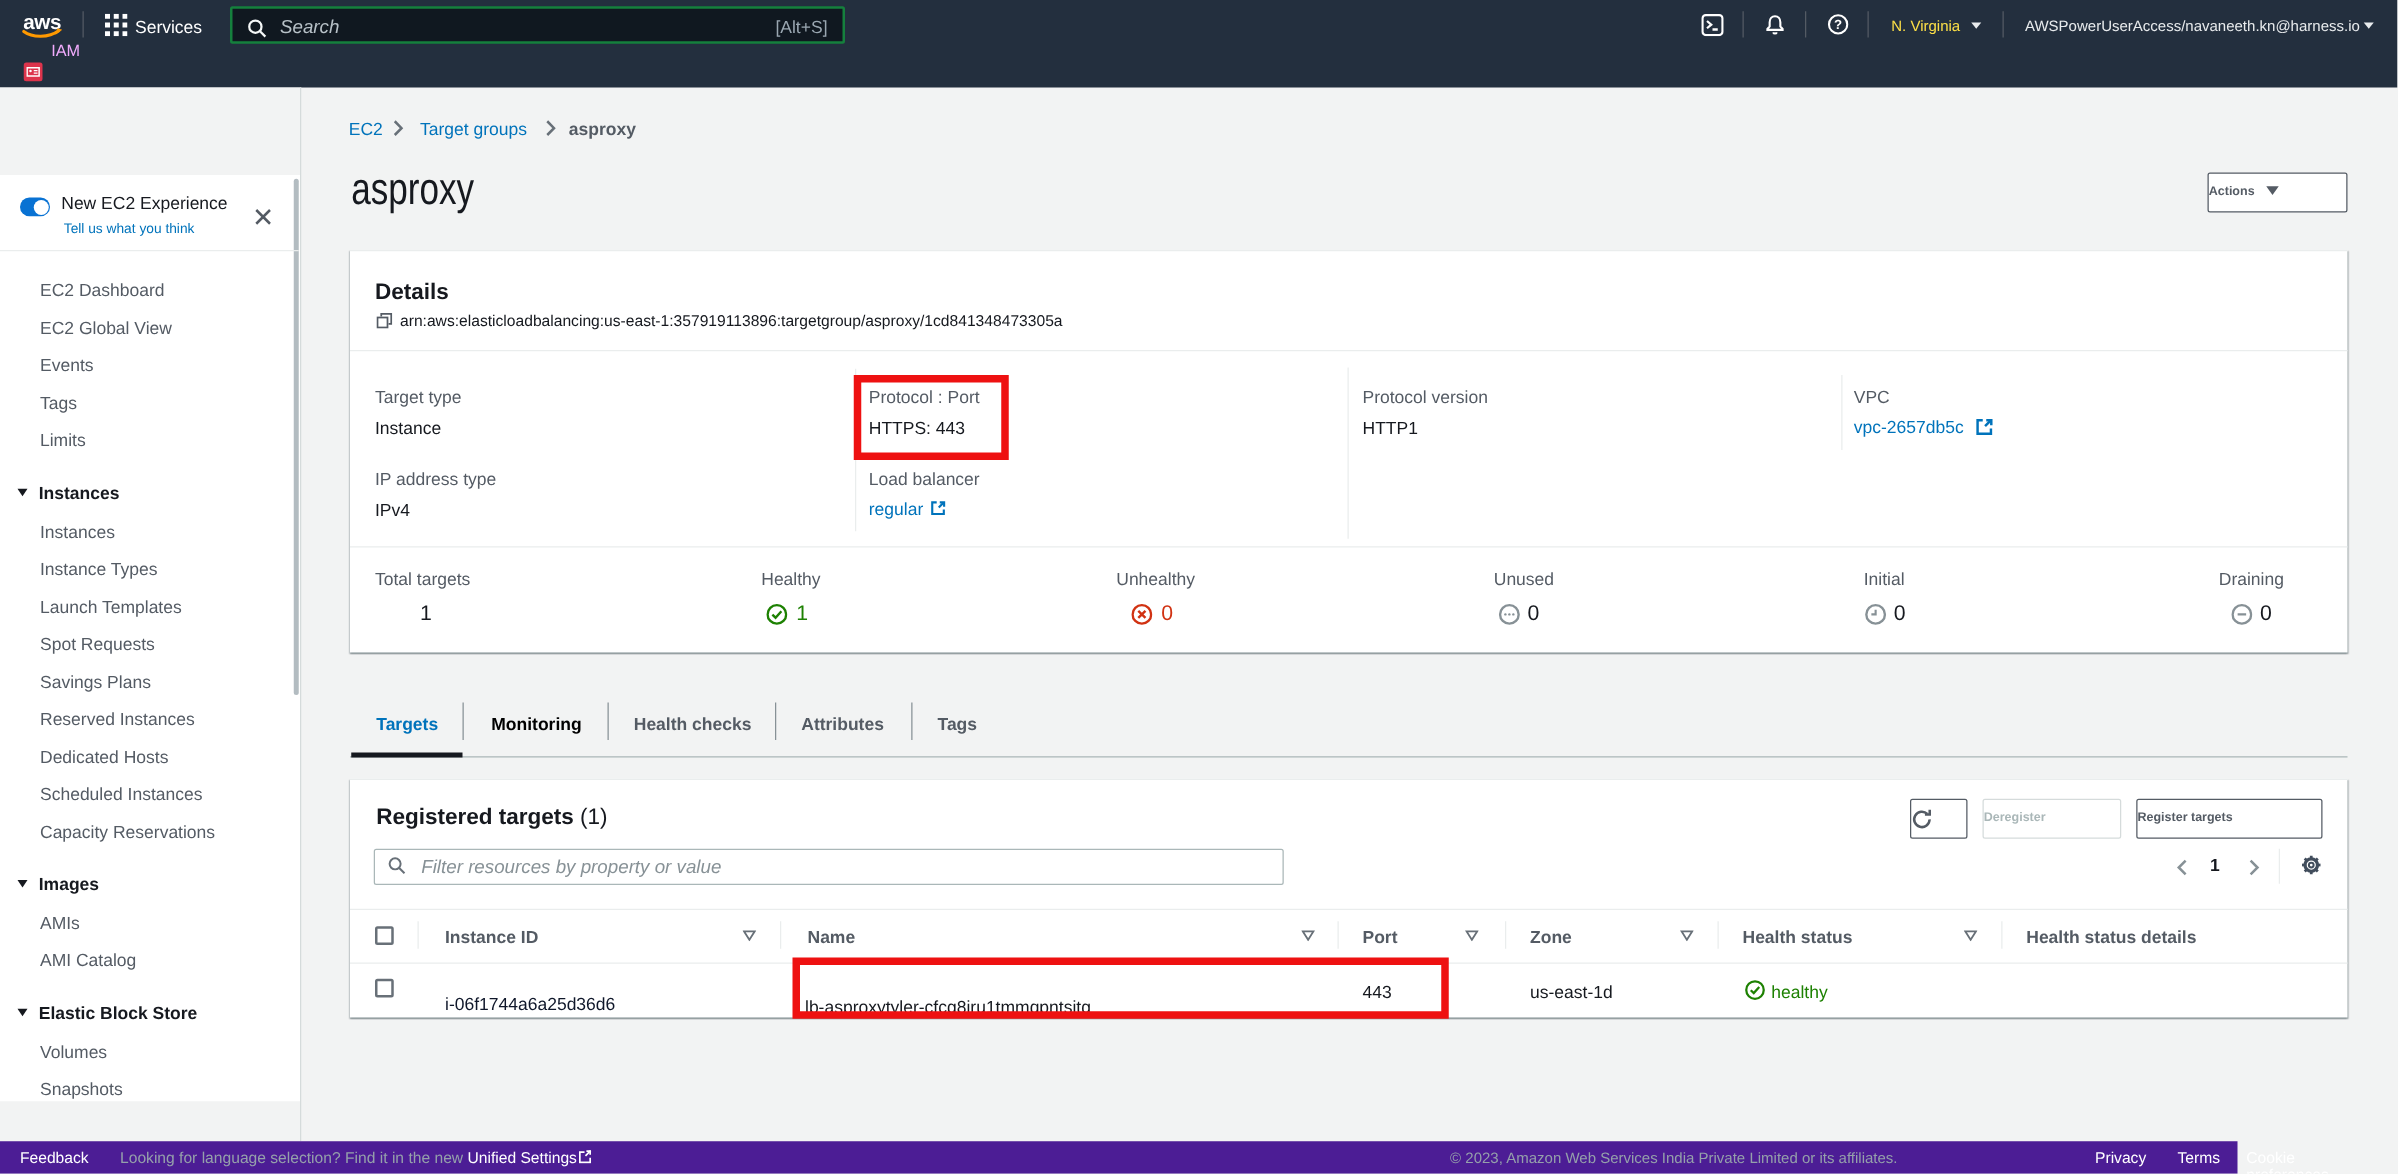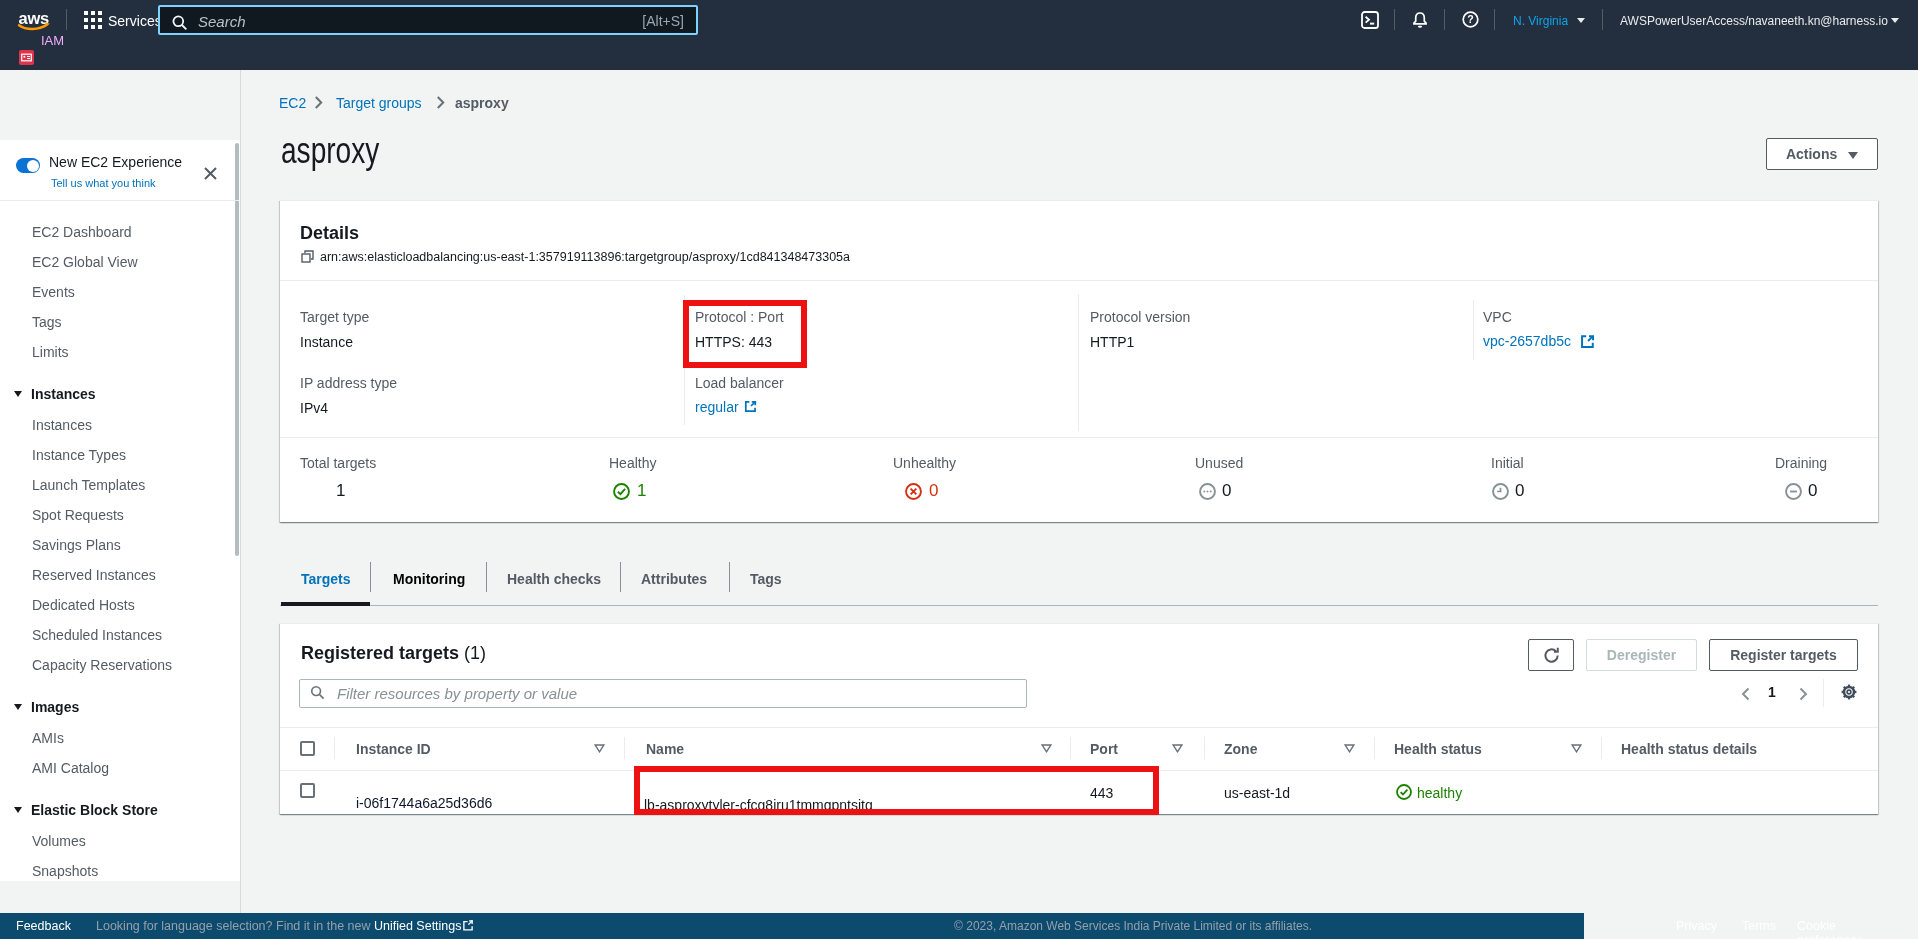--- a/index.html
+++ b/index.html
@@ -1,26 +1,26 @@
 <!DOCTYPE html>
 <html><head>
 <meta charset="utf-8">
 <style>
 *{margin:0;padding:0;box-sizing:border-box;}
 html,body{width:1918px;height:939px;overflow:hidden;}
 body{font-family:"Liberation Sans",sans-serif;background:#f2f3f3;position:relative;}
 .abs{position:absolute;}
 .topnav{position:absolute;top:0;left:0;width:1918px;height:70px;background:#232f3e;}
 .vsep{position:absolute;width:1px;height:21px;top:9px;background:#545b64;}
-.srch{position:absolute;left:158px;top:5px;width:540px;height:30px;background:#101820;border:2px solid #7dd3fc;border-radius:2px;}
+.srch{position:absolute;left:184px;top:5px;width:492px;height:30px;background:#101820;border:2px solid #15803d;border-radius:2px;}
 .lbl{font-size:14px;color:#545b64;line-height:16px;}
 .val{font-size:14px;color:#16191f;line-height:18px;}
 .card{position:absolute;background:#fff;box-shadow:0 1px 1px 0 rgba(0,28,36,.3),1px 1px 1px 0 rgba(0,28,36,.15),-1px 1px 1px 0 rgba(0,28,36,.15);border-top:1px solid #eaeded;}
 .h2{font-size:18px;font-weight:bold;color:#16191f;}
-.btn{position:absolute;background:#fff;border:1px solid #545b64;border-radius:2px;font-size:14px;font-weight:bold;color:#545b64;text-align:center;}
+.btn{position:absolute;background:#fff;border:1px solid #545b64;border-radius:2px;font-size:10px;font-weight:bold;color:#545b64;text-align:left;}
 .sidebar-item{position:absolute;left:32px;font-size:14px;color:#545b64;line-height:16px;white-space:nowrap;}
 .sidebar-sec{position:absolute;left:31px;font-size:14px;font-weight:bold;color:#16191f;line-height:16px;white-space:nowrap;}
 .secarrow{position:absolute;left:14px;width:0;height:0;border-left:4.5px solid transparent;border-right:4.5px solid transparent;border-top:6px solid #16191f;}
 .redbox{position:absolute;border:6px solid #ee1111;}
 .cell{position:absolute;font-size:14px;color:#16191f;line-height:18px;white-space:nowrap;}
 .checkbox{position:absolute;width:15px;height:15px;border:2px solid #687078;border-radius:2px;background:#fff;}
 .thead{position:absolute;font-size:14px;font-weight:bold;color:#545b64;line-height:18px;white-space:nowrap;}
 .hsep{position:absolute;width:1px;background:#eaeded;}
 </style>
 </head>
@@ -68,21 +68,21 @@
   <svg class="abs" style="left:1411px;top:11px" width="18" height="18" viewBox="0 0 16 16">
     <path d="M8 1.8c-2.3 0-3.8 1.8-3.8 4.2v3L2.6 10.8v.7h10.8v-.7L11.8 9V6c0-2.4-1.5-4.2-3.8-4.2z" fill="none" stroke="#fff" stroke-width="1.5"></path>
     <path d="M6.7 13.2a1.4 1.4 0 0 0 2.6 0" fill="none" stroke="#fff" stroke-width="1.5"></path>
   </svg>
   <div class="vsep" style="left:1444px;"></div>
   <svg class="abs" style="left:1462px;top:11px" width="17" height="17" viewBox="0 0 20 20">
     <circle cx="10" cy="10" r="8.6" fill="none" stroke="#fff" stroke-width="2"></circle>
     <text x="10" y="14.6" text-anchor="middle" fill="#fff" font-size="12.5" font-weight="bold" font-family="Liberation Sans">?</text>
   </svg>
   <div class="vsep" style="left:1494px;"></div>
-  <div class="abs" style="left:1513px;top:14px;font-size:12px;color:#0ea5e9;">N. Virginia</div>
+  <div class="abs" style="left:1513px;top:14px;font-size:12px;color:#fde047;">N. Virginia</div>
   <div class="abs" style="left:1577px;top:18px;width:0;height:0;border-left:4.5px solid transparent;border-right:4.5px solid transparent;border-top:5.5px solid #e8ebed;"></div>
   <div class="vsep" style="left:1602px;"></div>
   <div class="abs" style="left:1620px;top:14px;font-size:12px;color:#e8ebed;">AWSPowerUserAccess/navaneeth.kn@harness.io</div>
   <div class="abs" style="left:1891px;top:18px;width:0;height:0;border-left:4.5px solid transparent;border-right:4.5px solid transparent;border-top:5.5px solid #e8ebed;"></div>
 
   <div class="abs" style="left:19px;top:50px;width:15px;height:15px;background:#dd344c;border-radius:2px;">
     <svg class="abs" style="left:2px;top:2px" width="11" height="11" viewBox="0 0 11 11">
       <rect x="0.7" y="2.2" width="9.6" height="6.6" fill="none" stroke="#fff" stroke-width="1.2"></rect>
       <circle cx="3.4" cy="4.8" r="1" fill="#fff"></circle>
       <path d="M6 4.5h3M6 6.5h3" stroke="#fff" stroke-width="1"></path>
@@ -315,21 +315,21 @@
 <div class="cell" style="left:1090px;top:784px;">443</div>
 <div class="cell" style="left:1224px;top:784px;">us-east-1d</div>
 <svg class="abs" style="left:1396px;top:784px" width="16" height="16" viewBox="0 0 16 16">
   <circle cx="8" cy="8" r="7" fill="none" stroke="#1d8102" stroke-width="1.8"></circle>
   <path d="M4.6 8.2 L7 10.5 L11.4 5.6" fill="none" stroke="#1d8102" stroke-width="1.8"></path>
 </svg>
 <div class="cell" style="left:1417px;top:784px;color:#1d8102;">healthy</div>
 
 <div class="redbox" style="left:634px;top:766px;width:525px;height:49px;"></div>
 
-<div class="abs" style="left:0;top:913px;width:1584px;height:26px;background:#0c4a6e;">
+<div class="abs" style="left:0;top:913px;width:1790px;height:26px;background:#4c1d95;">
   <div class="abs" style="left:16px;top:6px;font-size:12.5px;color:#fff;">Feedback</div>
   <div class="abs" style="left:96px;top:6px;font-size:12.5px;color:#95a0ab;">Looking for language selection? Find it in the new <span style="color:#fff;">Unified Settings</span></div>
   <svg class="abs" style="left:462px;top:6px" width="12" height="12" viewBox="0 0 16 16">
     <path d="M13.5 9.5v5h-11v-11h5" fill="none" stroke="#fff" stroke-width="1.8"></path>
     <path d="M9.5 2.5h4v4" fill="none" stroke="#fff" stroke-width="1.8"></path>
     <path d="M14 2 L8.5 7.5" stroke="#fff" stroke-width="1.8"></path>
   </svg>
   <div class="abs" style="right:272px;top:6px;font-size:12px;color:#95a0ab;">© 2023, Amazon Web Services India Private Limited or its affiliates.</div>
   <div class="abs" style="left:1676px;top:6px;font-size:12.5px;color:#fff;">Privacy</div>
   <div class="abs" style="left:1742px;top:6px;font-size:12.5px;color:#fff;">Terms</div>

